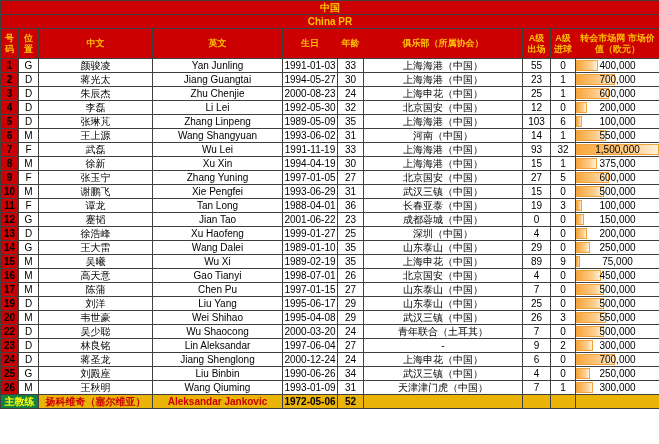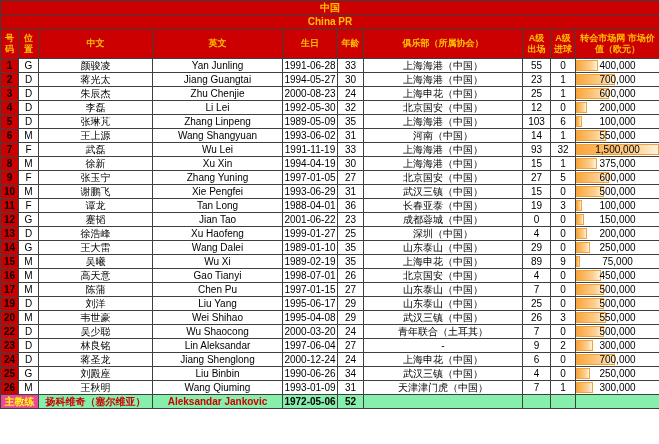--- a/index.html
+++ b/index.html
@@ -53,23 +53,23 @@
   }
   .value-bar {
     position:absolute;
     left:0; top:1px; bottom:1px;
     background:linear-gradient(to right,#F9A63C 0%,#FCD092 70%,#FEF3DF 100%);
     border:1px solid #F2A33C;
     box-sizing:border-box;
     z-index:0;
   }
   .value-text { position:relative; z-index:1;margin-top:36px; }
-  tr.coach-row td { background:#86efac; font-weight:bold; }
+  tr.coach-row td { background:#eab308; font-weight:bold; }
   tr.coach-row td.coach-label-cell {
-    background:#ec4899; color:#FFFF00;
+    background:#15803d; color:#FFFF00;
   }
   tr.coach-row td.coach-cn-cell, tr.coach-row td.coach-en-cell { color:#CC0000; }
 </style>
 </head>
 <body>
 
 <table class="roster">
   <colgroup>
     <col style="width:18px">
       <col style="width:20px">
@@ -102,21 +102,21 @@
       <td>转会市场网 市场价值（欧元）</td>
     </tr>
 
   </tbody>
   <tbody>
       <tr>
         <td class="num-cell">1</td>
         <td>G</td>
         <td>颜骏凌</td>
         <td>Yan Junling</td>
-        <td>1991-06-28</td>
+        <td>1991-01-03</td>
         <td>33</td>
         <td>上海海港（中国）</td>
         <td>55</td>
         <td>0</td>
         <td class="value-cell"><div class="value-bar" style="width: 26.7%;"></div><span class="value-text">400,000</span></td>
       </tr>
       <tr>
         <td class="num-cell">2</td>
         <td>D</td>
         <td>蒋光太</td>

